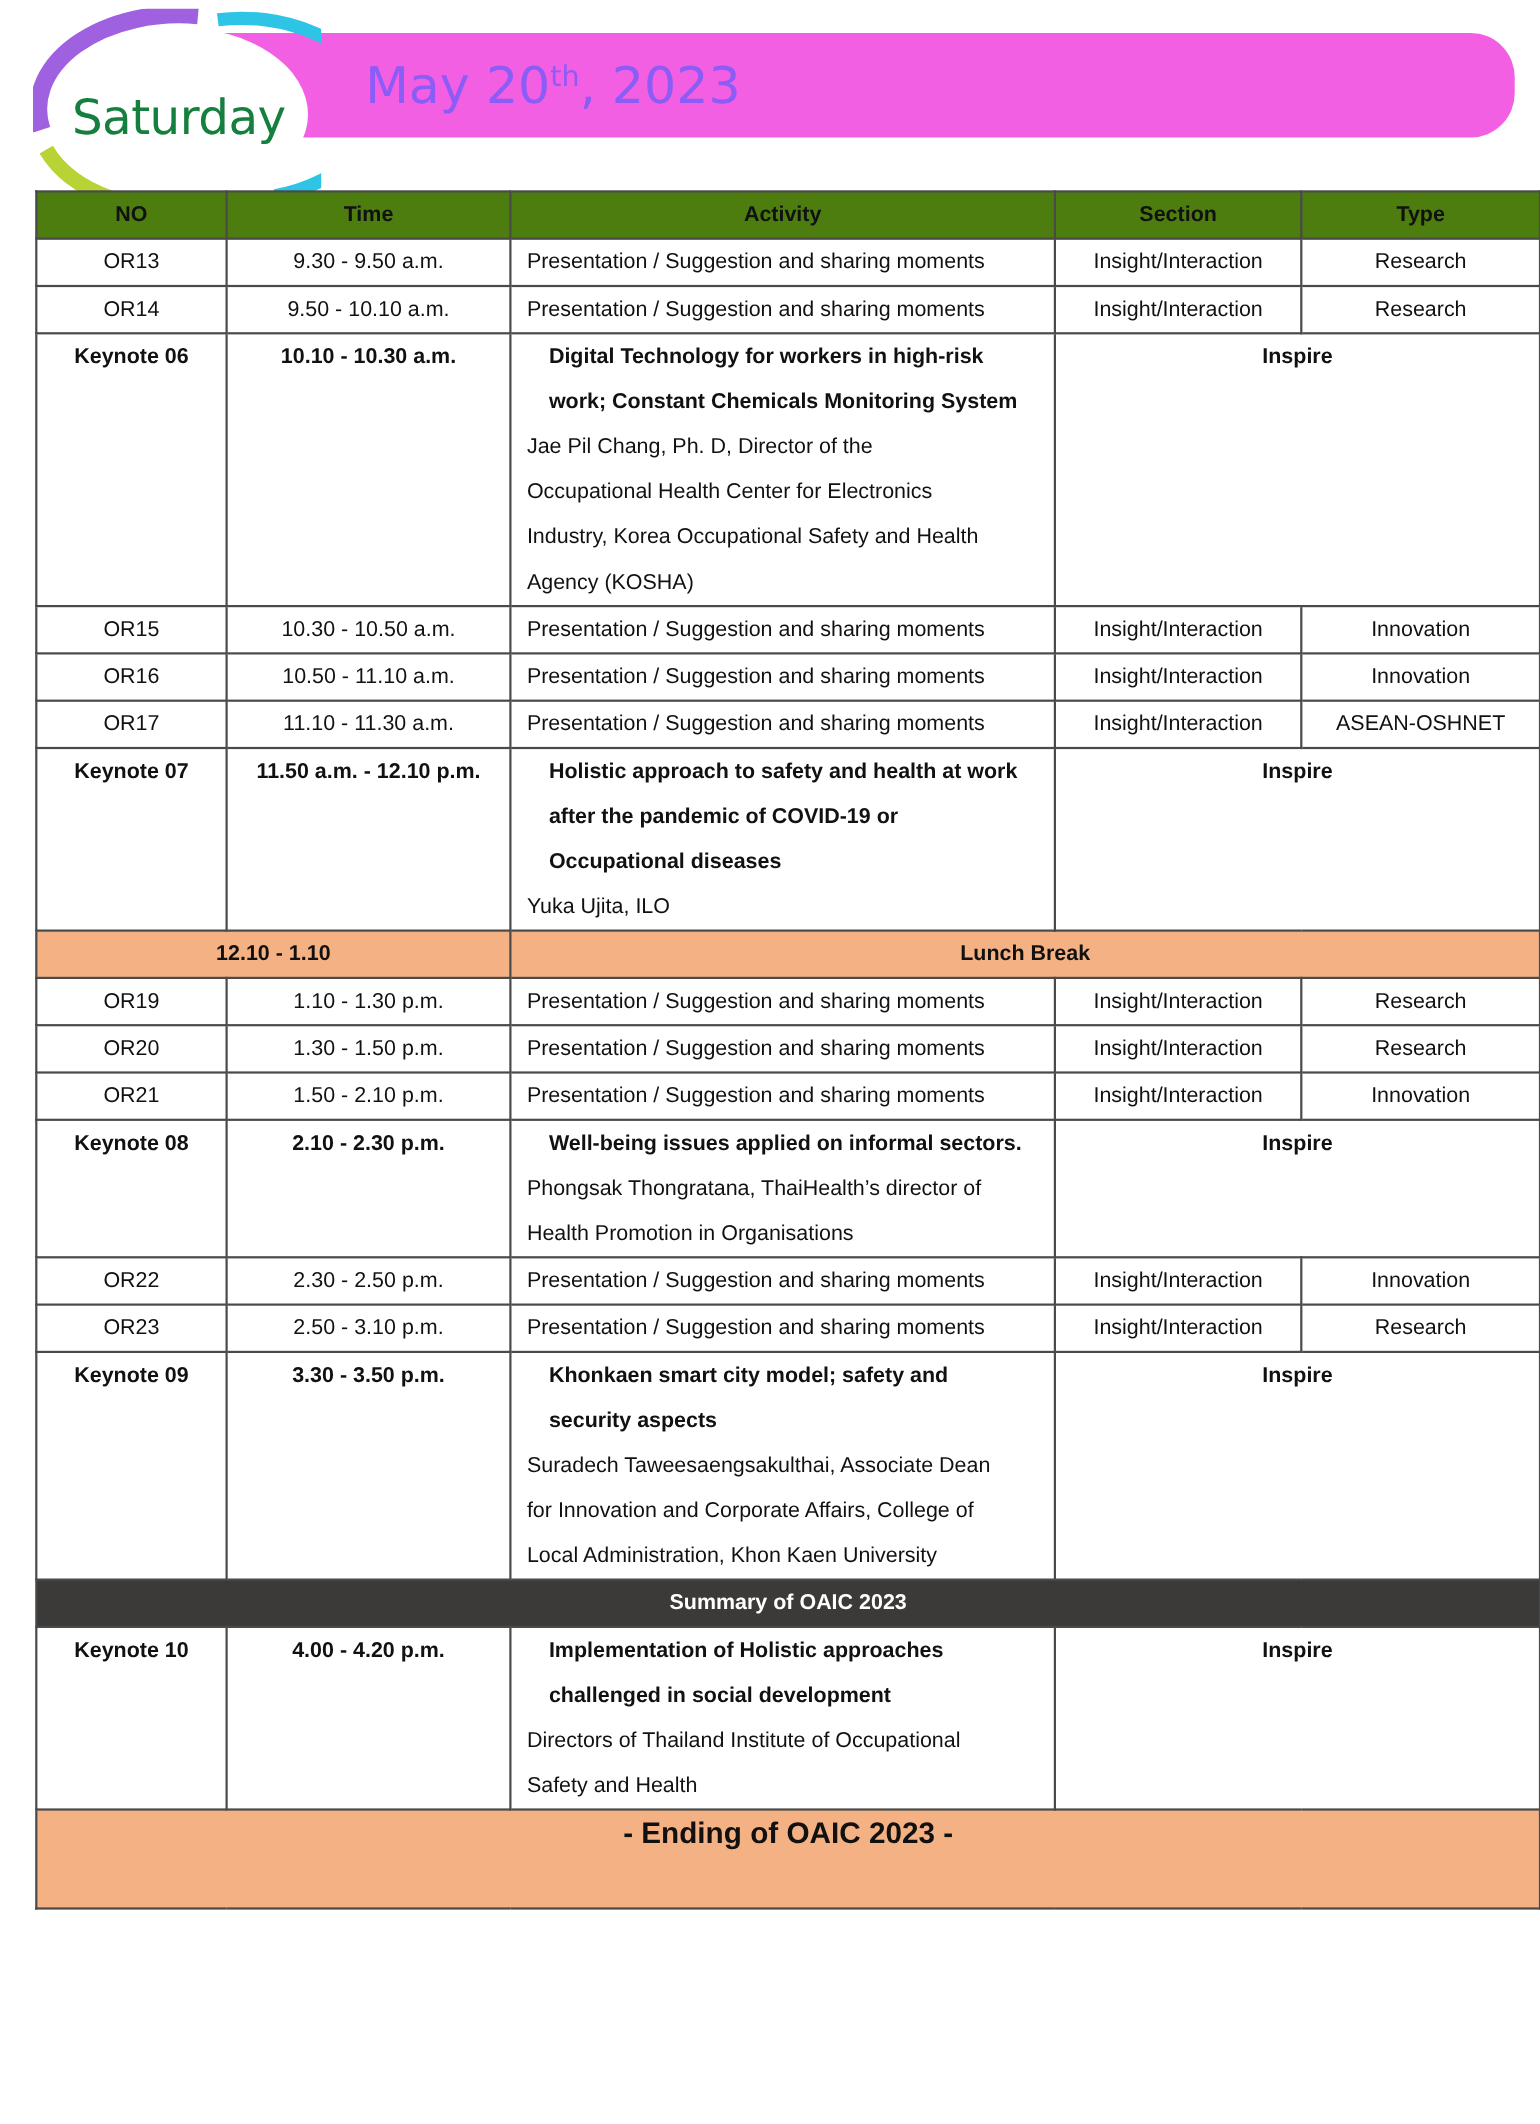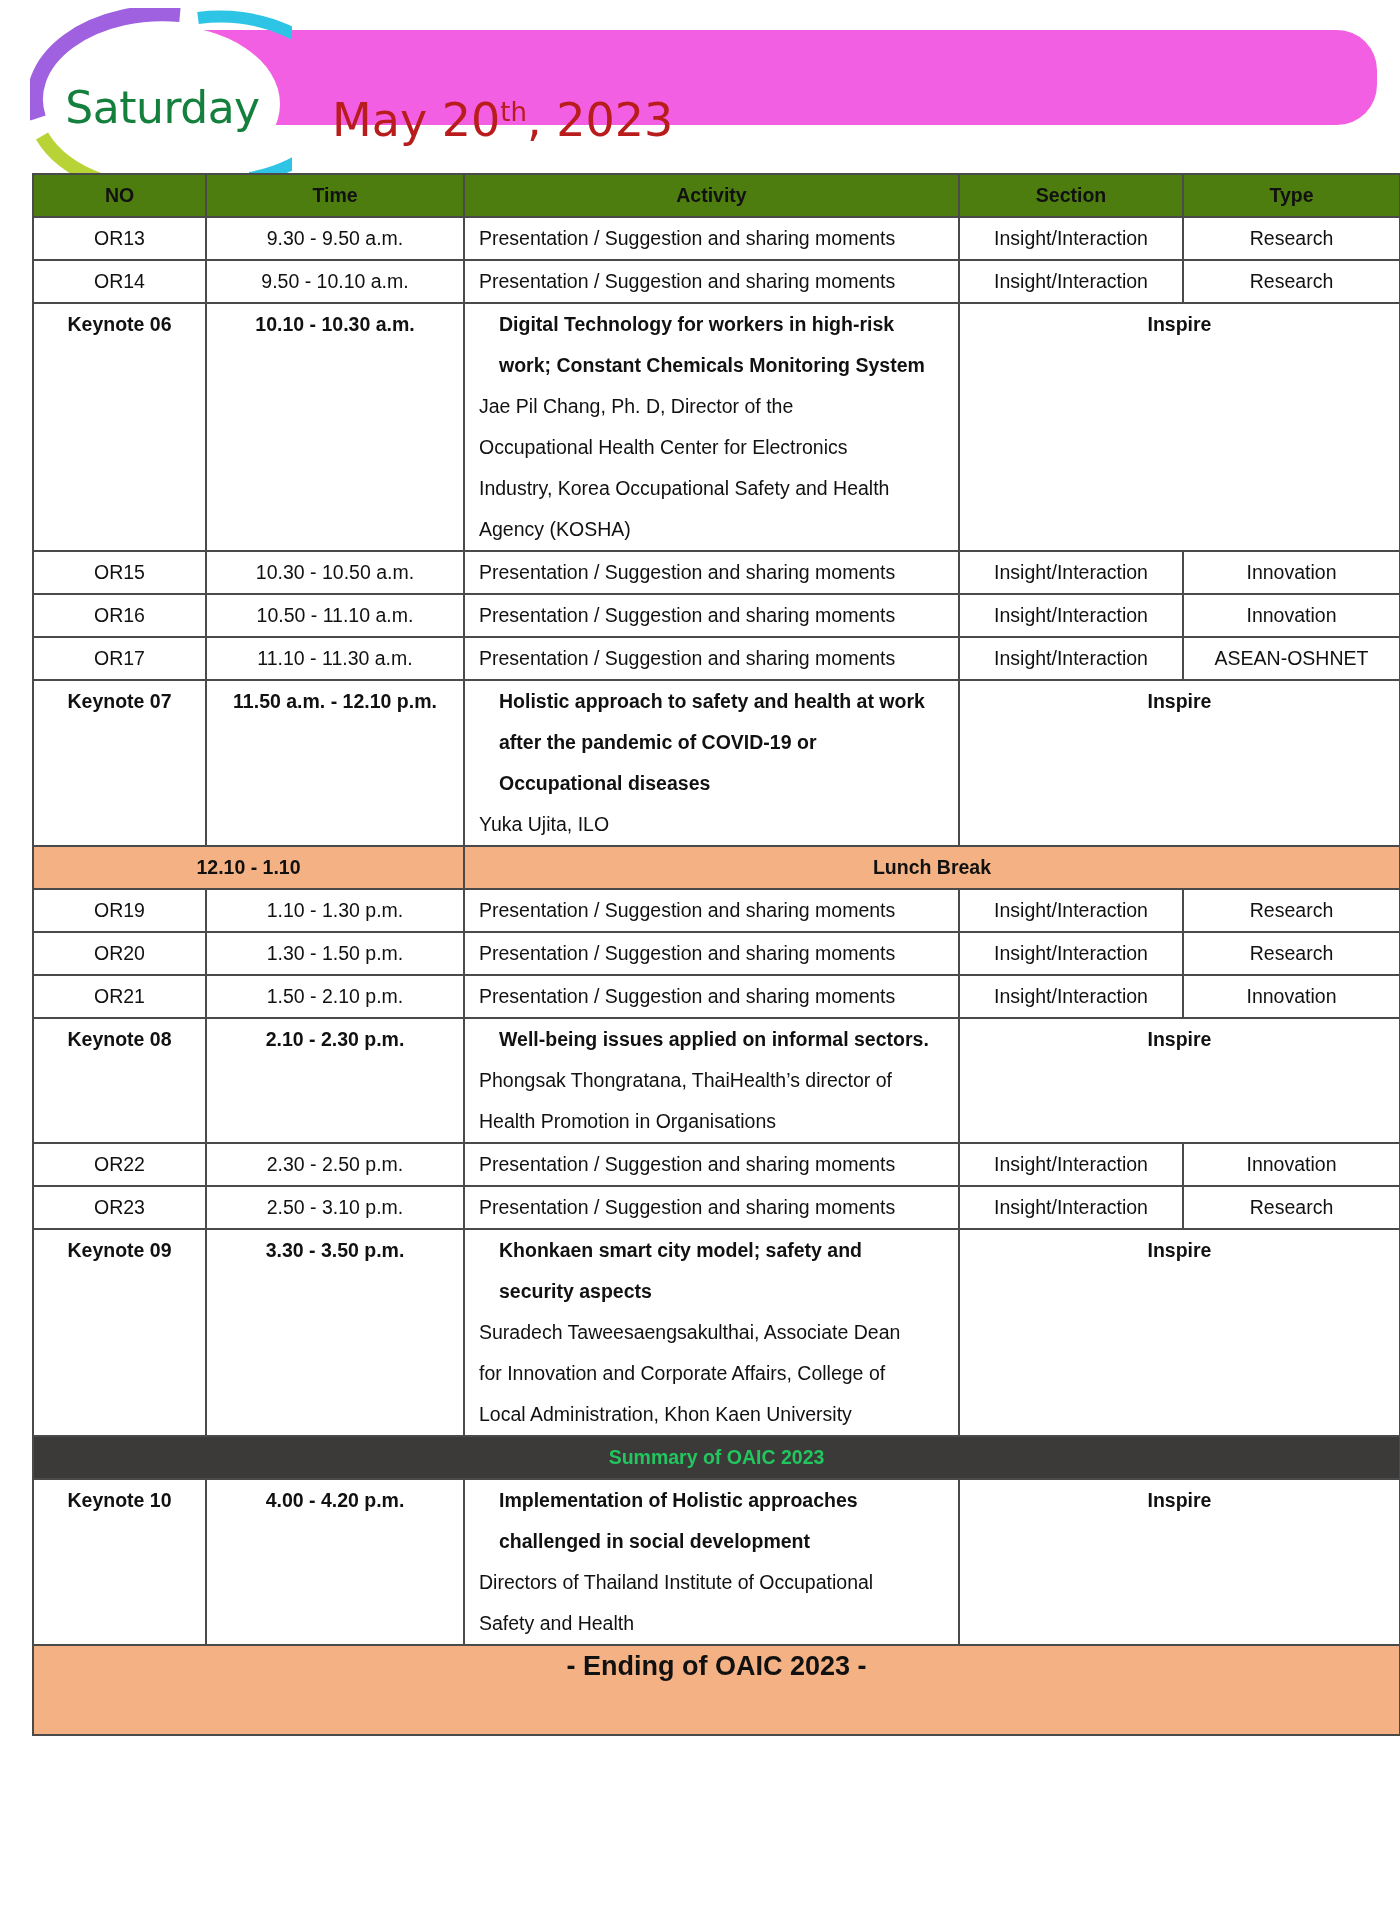--- a/index.html
+++ b/index.html
@@ -2,32 +2,32 @@
 <html><head>
 <meta charset="utf-8">
 <style>
   html, body { margin:0; padding:0; background:#ffffff; }
   body { width:1400px; height:1931px; position:relative; overflow:hidden; font-family:"Liberation Sans", sans-serif; color:#111; }
   .header { position:absolute; left:0; top:0; width:1400px; height:170px; }
   .banner { position:absolute; left:190px; top:30px; width:1187px; height:95px; background:#f35fe2; border-radius:0 40px 40px 0; }
   .ring { position:absolute; left:30px; top:8px; width:262px; height:178px; }
   .disk { position:absolute; left:45px; top:25px; width:235px; height:158px; border-radius:50%; background:#fff; }
   .day-label { position:absolute; left:45px; top:25px; width:235px; height:158px; display:flex; align-items:center; justify-content:center; font-family:"DejaVu Sans", sans-serif; font-size:44px; color:#15803d; letter-spacing:-0.5px; padding-top:6px; box-sizing:border-box; }
-  .date-title { position:absolute; left:332px; top:48px; font-family:"DejaVu Sans", sans-serif; font-size:46px; color:#b91c1c; line-height:60px; white-space:nowrap;margin-top:42px; }
+  .date-title { position:absolute; left:332px; top:48px; font-family:"DejaVu Sans", sans-serif; font-size:46px; color:#8b5cf6; line-height:60px; white-space:nowrap; }
   .date-title sup { font-size:26px; vertical-align:top; position:relative; top:-8px; }
 
   table.sched { position:absolute; left:32px; top:173px; width:1367px; border-collapse:collapse; table-layout:fixed; font-size:19.5px; }
   table.sched td, table.sched th { border:2px solid #4a4a4a; padding:0; vertical-align:top; }
   th { background:#4d7c0f; font-weight:bold; height:41px; text-align:center; vertical-align:middle !important; }
   td { line-height:41px; height:41px; }
   .c { text-align:center; }
   .act { padding-left:14px !important; padding-right:8px !important; }
   .b { font-weight:bold;margin-left:20px; }
   .lunch td { background:#f4b183; font-weight:bold; text-align:center;margin-top:20px; }
-  .summary td { background:#3b3a38; color:#22c55e; font-weight:bold; text-align:center; }
+  .summary td { background:#3b3a38; color:#ffffff; font-weight:bold; text-align:center; }
   .ending td { background:#f4b183; font-weight:bold; text-align:center; font-size:27px; height:88px; vertical-align:middle; }
   .line { display:block; }
 </style>
 </head>
 <body>
 
 <div class="header">
   <div class="banner"></div>
   <svg class="ring" viewBox="0 0 262 178" width="262" height="178">
     <path d="M 150 6 A 128 86 0 0 0 8 110" fill="none" stroke="#a061e0" stroke-width="16"></path>

